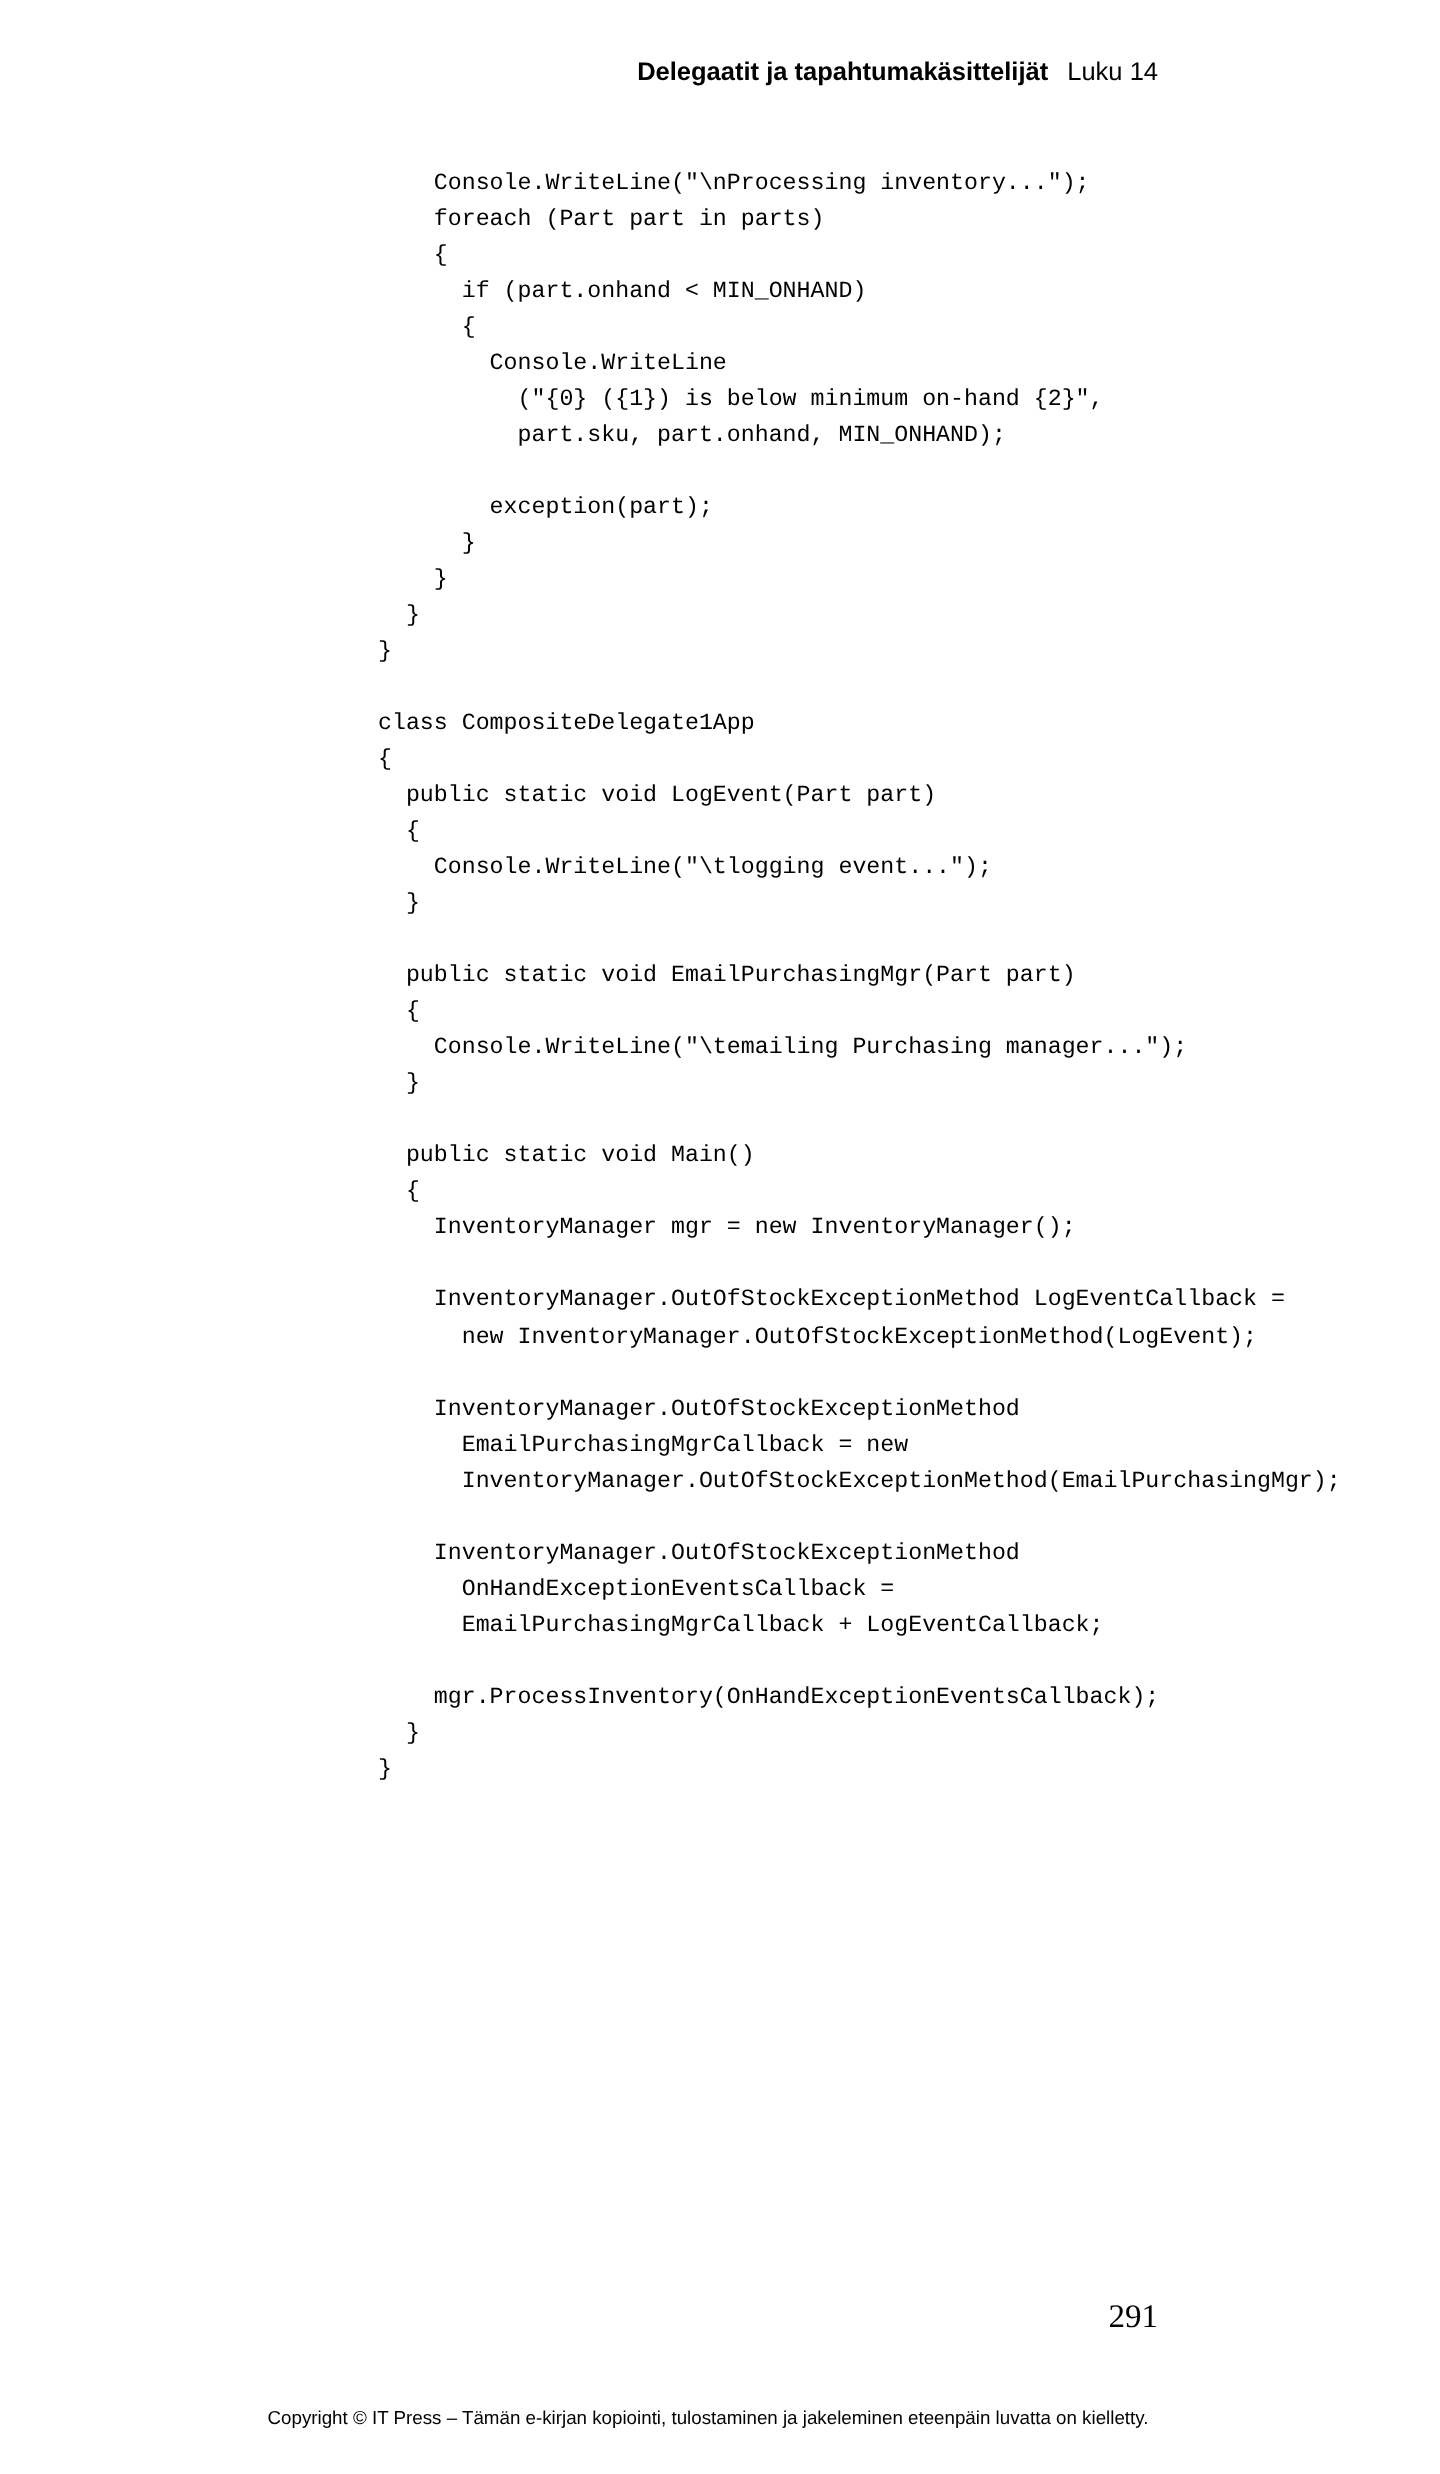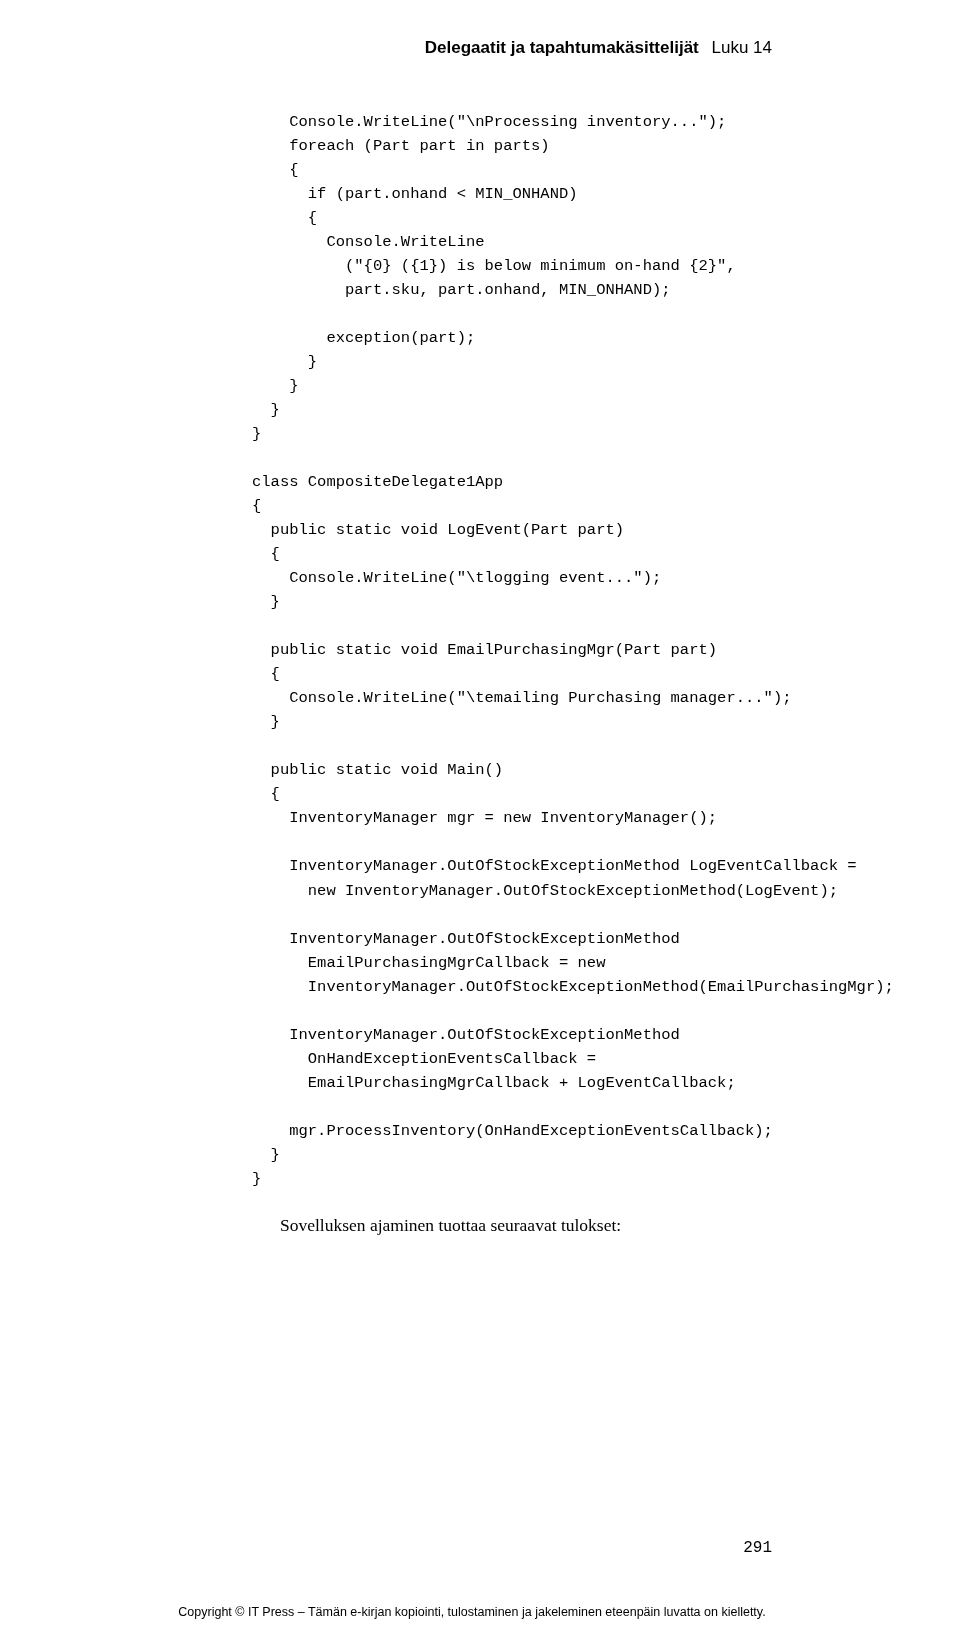--- a/index.html
+++ b/index.html
@@ -38,22 +38,22 @@
     color: #000;
     margin: 0 0 24px 0;
   }
   .resulttext {
     font-family: Georgia, "Times New Roman", serif;
     font-size: 17.5px;
     margin-left: 28px;
     margin-top: 8px;
   }
   .pagenum {
-    font-family: Liberation Mono, monospace;
-    font-size: 16px;
+    font-family: Liberation Serif, serif;
+    font-size: 22px;
     position: absolute;
     right: 92px;
     bottom: 92px;
   }
   .footer {
     position: absolute;
     bottom: 30px;
     left: 0;
     right: 16px;
     text-align: center;
@@ -111,19 +111,18 @@
       InventoryManager.OutOfStockExceptionMethod(EmailPurchasingMgr);
 
     InventoryManager.OutOfStockExceptionMethod
       OnHandExceptionEventsCallback =
       EmailPurchasingMgrCallback + LogEventCallback;
 
     mgr.ProcessInventory(OnHandExceptionEventsCallback);
   }
 }</pre>
 
-  <div class="resulttext">Sovelluksen ajaminen tuottaa seuraavat tulokset:</div>
 
   <div class="pagenum">291</div>
 
   <div class="footer">Copyright © IT Press – Tämän e-kirjan kopiointi, tulostaminen ja jakeleminen eteenpäin luvatta on kielletty.</div>
 
 </div>
 
 </body></html>

